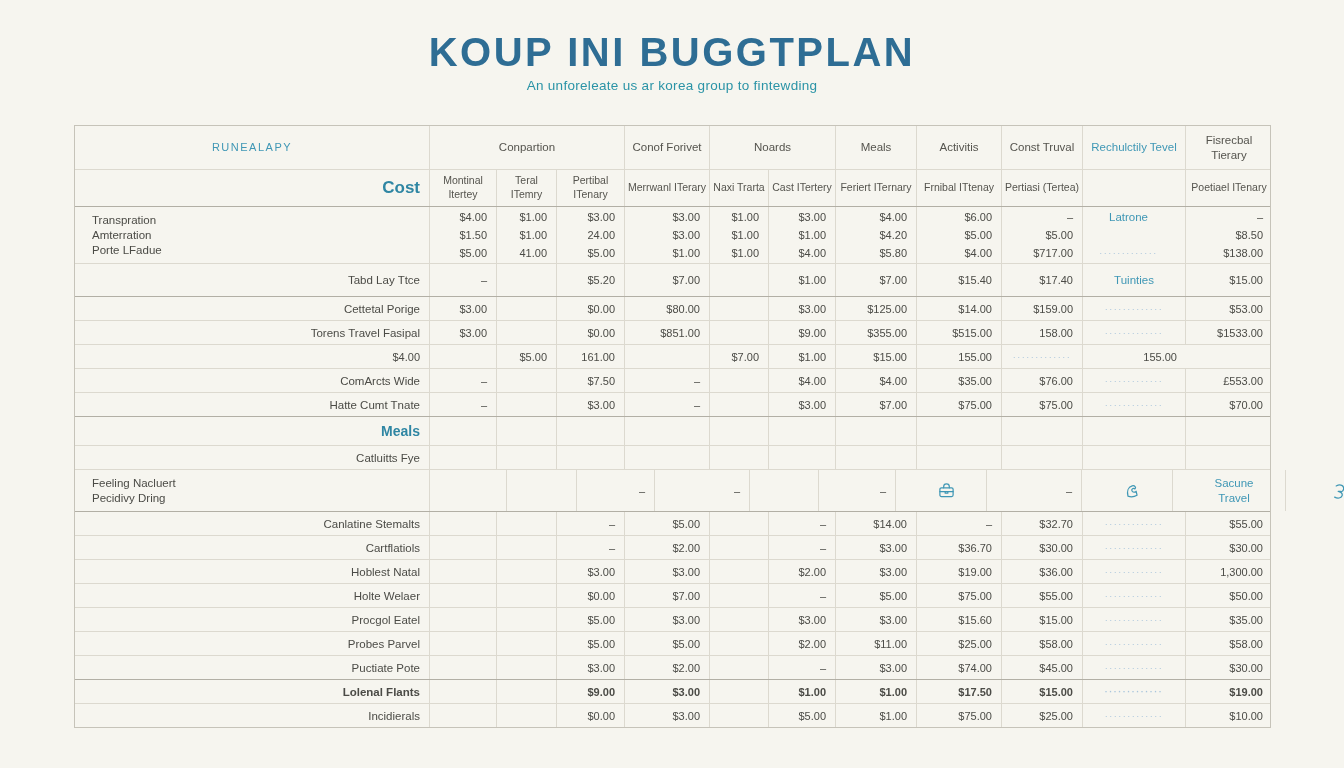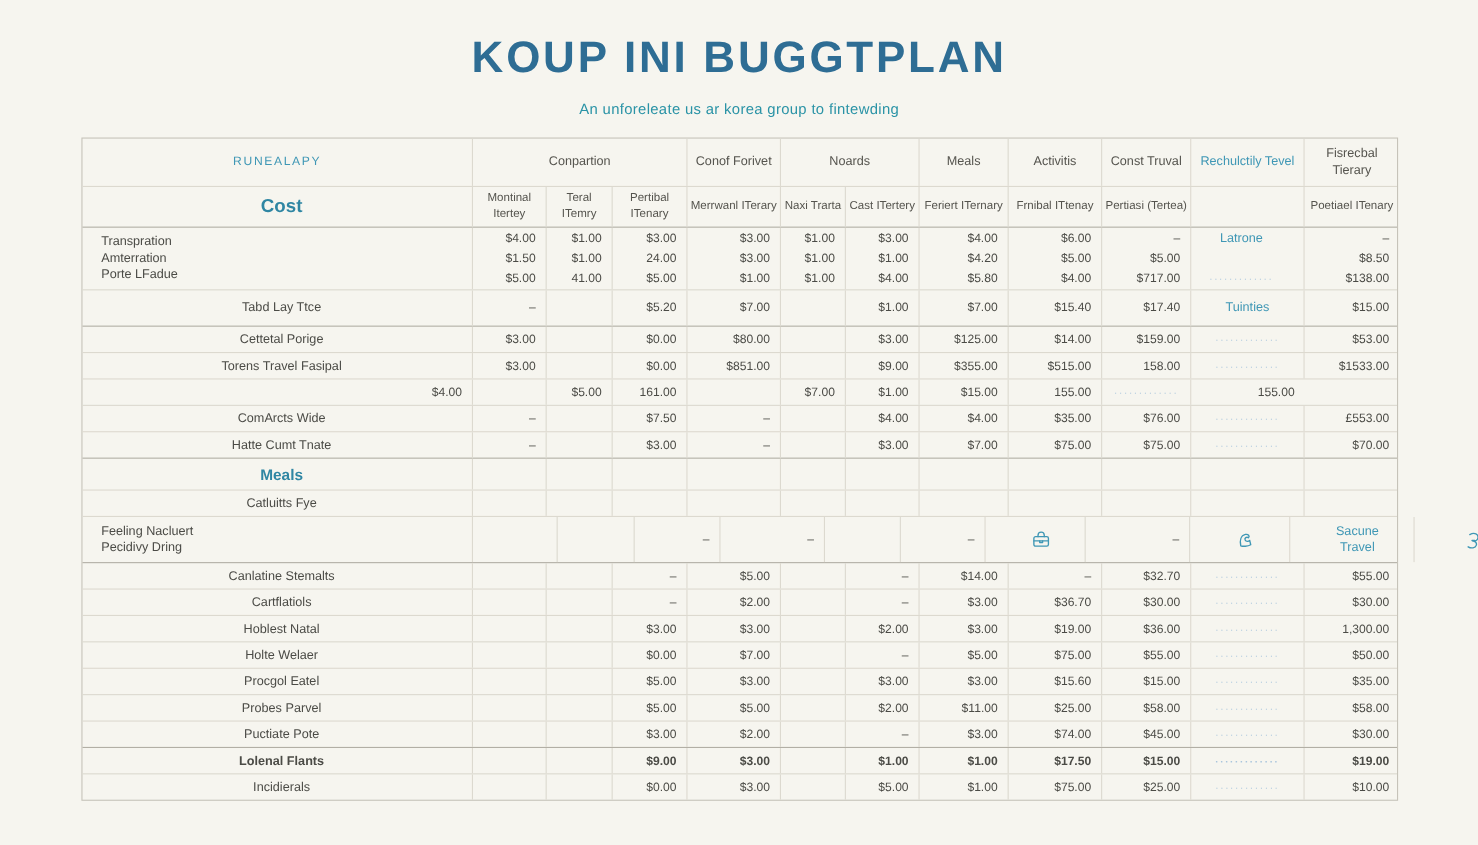--- a/index.html
+++ b/index.html
@@ -4,32 +4,32 @@
 <style>
   :root{
     --bg:#f6f5ef; --title:#2e6d94; --subtitle:#2a93a6; --accent:#3f97b5;
     --section:#2f86a3; --text:#4b4b46; --muted:#55544e;
     --border:#dcd9cf; --border-dark:#b2afa5; --frame:#c6c3b9; --dots:#a9c5dc; --icon:#3f97b5;
   }
   html,body{margin:0;padding:0;}
   body{width:1344px;height:768px;background:var(--bg);font-family:"Liberation Sans",sans-serif;color:var(--text);overflow:hidden;}
   .page{position:relative;width:1344px;height:768px;}
   .title{margin:0;padding-top:30px;text-align:center;font-size:40px;font-weight:bold;letter-spacing:2.5px;color:var(--title);}
-  .subtitle{text-align:center;font-size:13.5px;letter-spacing:.3px;color:var(--subtitle);margin-top:17px;}
+  .subtitle{text-align:center;font-size:13.5px;letter-spacing:.3px;color:var(--subtitle);margin-top:3px;}
   .btable{position:absolute;left:74px;top:125px;width:1197px;border:1px solid var(--frame);box-sizing:border-box;background:var(--bg);}
   .trow{display:grid;box-sizing:border-box;}
   .trow + .trow{border-top:1px solid var(--border);}
   .trow.sep{border-top:1px solid var(--border-dark);}
   .r-h1{height:43px;} .r-h2{height:37px;} .r-triple{height:57px;} .r-tall{height:33px;}
   .r-section{height:29px;} .r-double{height:42px;gap:10px;} .r-normal{height:24px;}
   .cell{box-sizing:border-box;display:flex;align-items:center;justify-content:flex-end;
         padding:0 9px 0 4px;font-size:11px;overflow:hidden;min-width:0;}
   .cell:not(:last-child){border-right:1px solid var(--border);}
   .cell.center{justify-content:center;text-align:center;padding:0 2px;}
-  .cell.label{justify-content:center;text-align:left;padding-left:17px;font-size:11.5px;}
+  .cell.label{justify-content:flex-end;text-align:left;padding-left:17px;font-size:11.5px;}
   .ghead{font-size:11.5px;color:var(--muted);line-height:1.3;}
   .ghead.accent, .blue-text{color:var(--accent);}
   .ghead.first{font-size:11px;letter-spacing:1.5px;color:var(--accent);}
   .shead{font-size:10.5px;color:var(--muted);line-height:1.3;}
   .cost-label{font-size:17px;font-weight:bold;color:var(--section);}
   .section-label{font-size:14px;font-weight:bold;color:var(--section);}
   .blue-text{font-size:11.5px;text-align:center;line-height:1.3;}
   .dots{color:var(--dots);font-size:9px;letter-spacing:1.5px;white-space:nowrap;}
   .cell-lines{display:flex;flex-direction:column;justify-content:space-evenly;width:100%;height:100%;}
   .cell-lines .line{height:16px;display:flex;align-items:center;justify-content:flex-end;}

